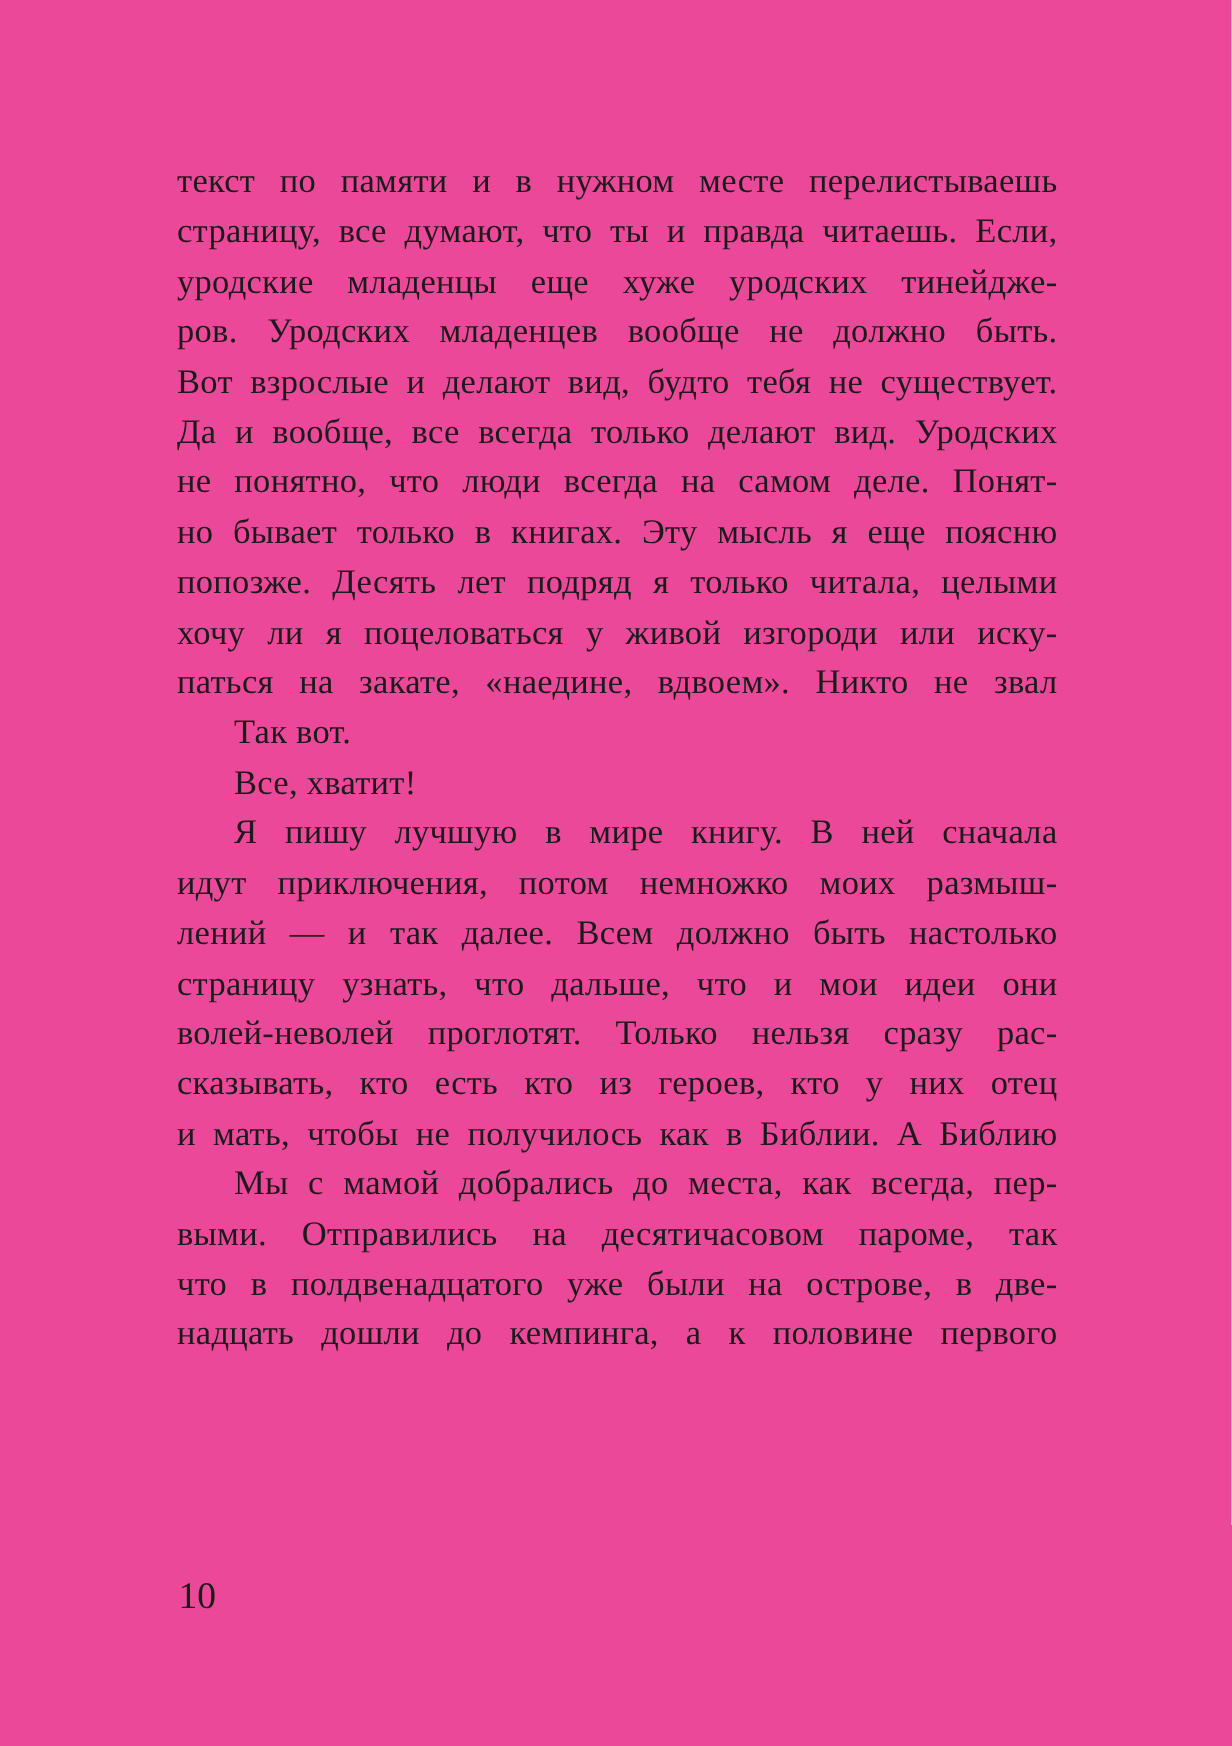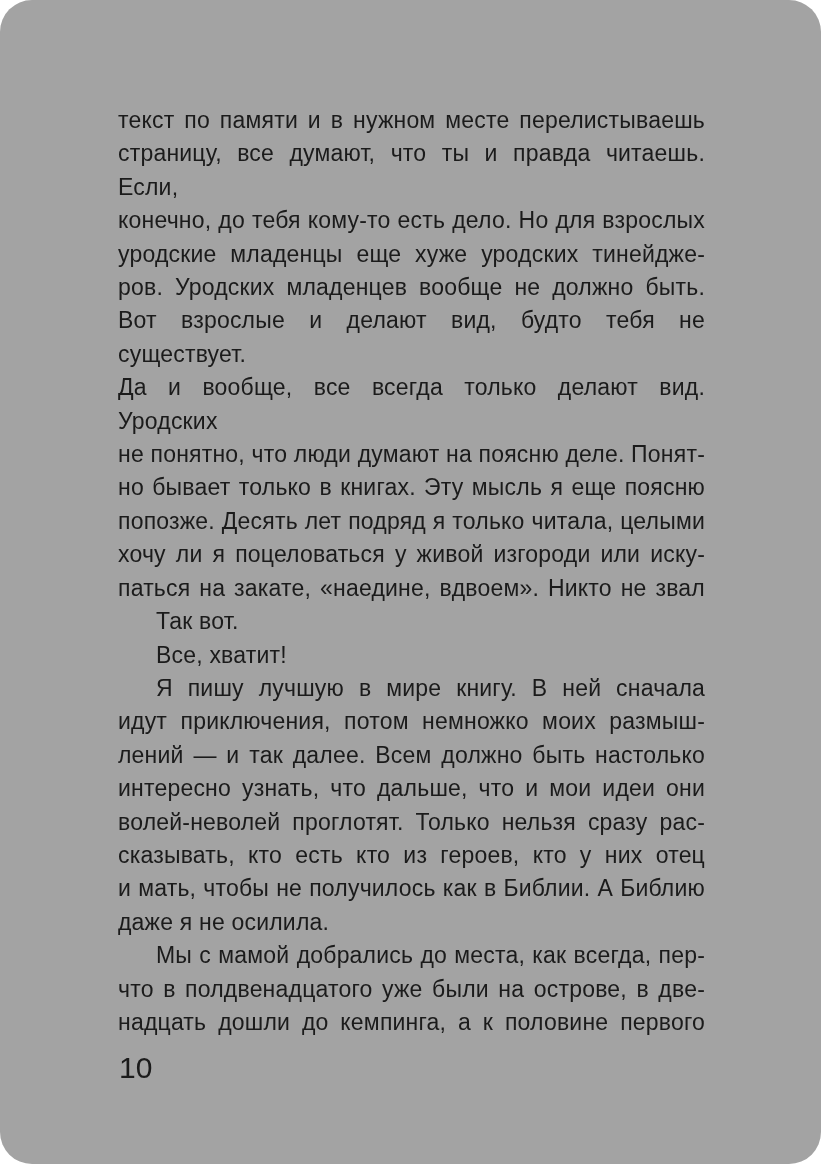--- a/index.html
+++ b/index.html
@@ -4,24 +4,23 @@
 <style>
   html, body {
     margin: 0;
     padding: 0;
     background: #ffffff;
   }
   .page {
     position: relative;
     width: 821px;
     height: 1164px;
-    background: #a3a3a3;
+    background: #ec4899;
     overflow: hidden;
-    font-family: Liberation Sans, sans-serif;
-    border-radius: 32px;
+    font-family: Liberation Serif, serif;
   }
   .text-block {
     position: absolute;
     left: 118px;
     top: 104px;
     width: 587px;
     font-size: 23px;
     line-height: 33.4px;
     color: #1b1b1b;
     letter-spacing: 0.2px;
@@ -37,59 +36,58 @@
     text-align: justify;
     text-align-last: justify;
   }
   .line.indent {
     text-indent: 38px;
   }
   .page-number {
     position: absolute;
     left: 119px;
     top: 1051px;
-    font-size: 30px;
+    font-size: 25px;
     color: #1b1b1b;
   }
 </style>
 </head>
 <body>
 
 <div class="page">
   <div class="text-block" id="text-block">
       <div class="paragraph">
         <div class="line justify">текст по памяти и в нужном месте перелистываешь</div>
         <div class="line justify">страницу, все думают, что ты и правда читаешь. Если,</div>
-        <div class="line justify">конечно, до тебя кому-то есть дело. Но для взрослых</div>
         <div class="line justify">уродские младенцы еще хуже уродских тинейдже-</div>
         <div class="line justify">ров. Уродских младенцев вообще не должно быть.</div>
         <div class="line justify">Вот взрослые и делают вид, будто тебя не существует.</div>
         <div class="line justify">Да и вообще, все всегда только делают вид. Уродских</div>
-        <div class="line justify">не понятно, что люди думают на поясню деле. Понят-</div>
+        <div class="line justify">не понятно, что люди всегда на самом деле. Понят-</div>
         <div class="line justify">но бывает только в книгах. Эту мысль я еще поясню</div>
         <div class="line justify">попозже. Десять лет подряд я только читала, целыми</div>
         <div class="line justify">хочу ли я поцеловаться у живой изгороди или иску-</div>
         <div class="line justify">паться на закате, «наедине, вдвоем». Никто не звал</div>
       </div>
       <div class="paragraph">
         <div class="line indent">Так вот.</div>
       </div>
       <div class="paragraph">
         <div class="line indent">Все, хватит!</div>
       </div>
       <div class="paragraph">
         <div class="line justify indent">Я пишу лучшую в мире книгу. В ней сначала</div>
         <div class="line justify">идут приключения, потом немножко моих размыш-</div>
         <div class="line justify">лений — и так далее. Всем должно быть настолько</div>
-        <div class="line justify">интересно узнать, что дальше, что и мои идеи они</div>
+        <div class="line justify">страницу узнать, что дальше, что и мои идеи они</div>
         <div class="line justify">волей-неволей проглотят. Только нельзя сразу рас-</div>
         <div class="line justify">сказывать, кто есть кто из героев, кто у них отец</div>
         <div class="line justify">и мать, чтобы не получилось как в Библии. А Библию</div>
-        <div class="line">даже я не осилила.</div>
       </div>
       <div class="paragraph">
         <div class="line justify indent">Мы с мамой добрались до места, как всегда, пер-</div>
+        <div class="line justify">выми. Отправились на десятичасовом пароме, так</div>
         <div class="line justify">что в полдвенадцатого уже были на острове, в две-</div>
         <div class="line justify">надцать дошли до кемпинга, а к половине первого</div>
       </div>
     </div>
   <div class="page-number">10</div>
 </div>
 
 </body></html>

